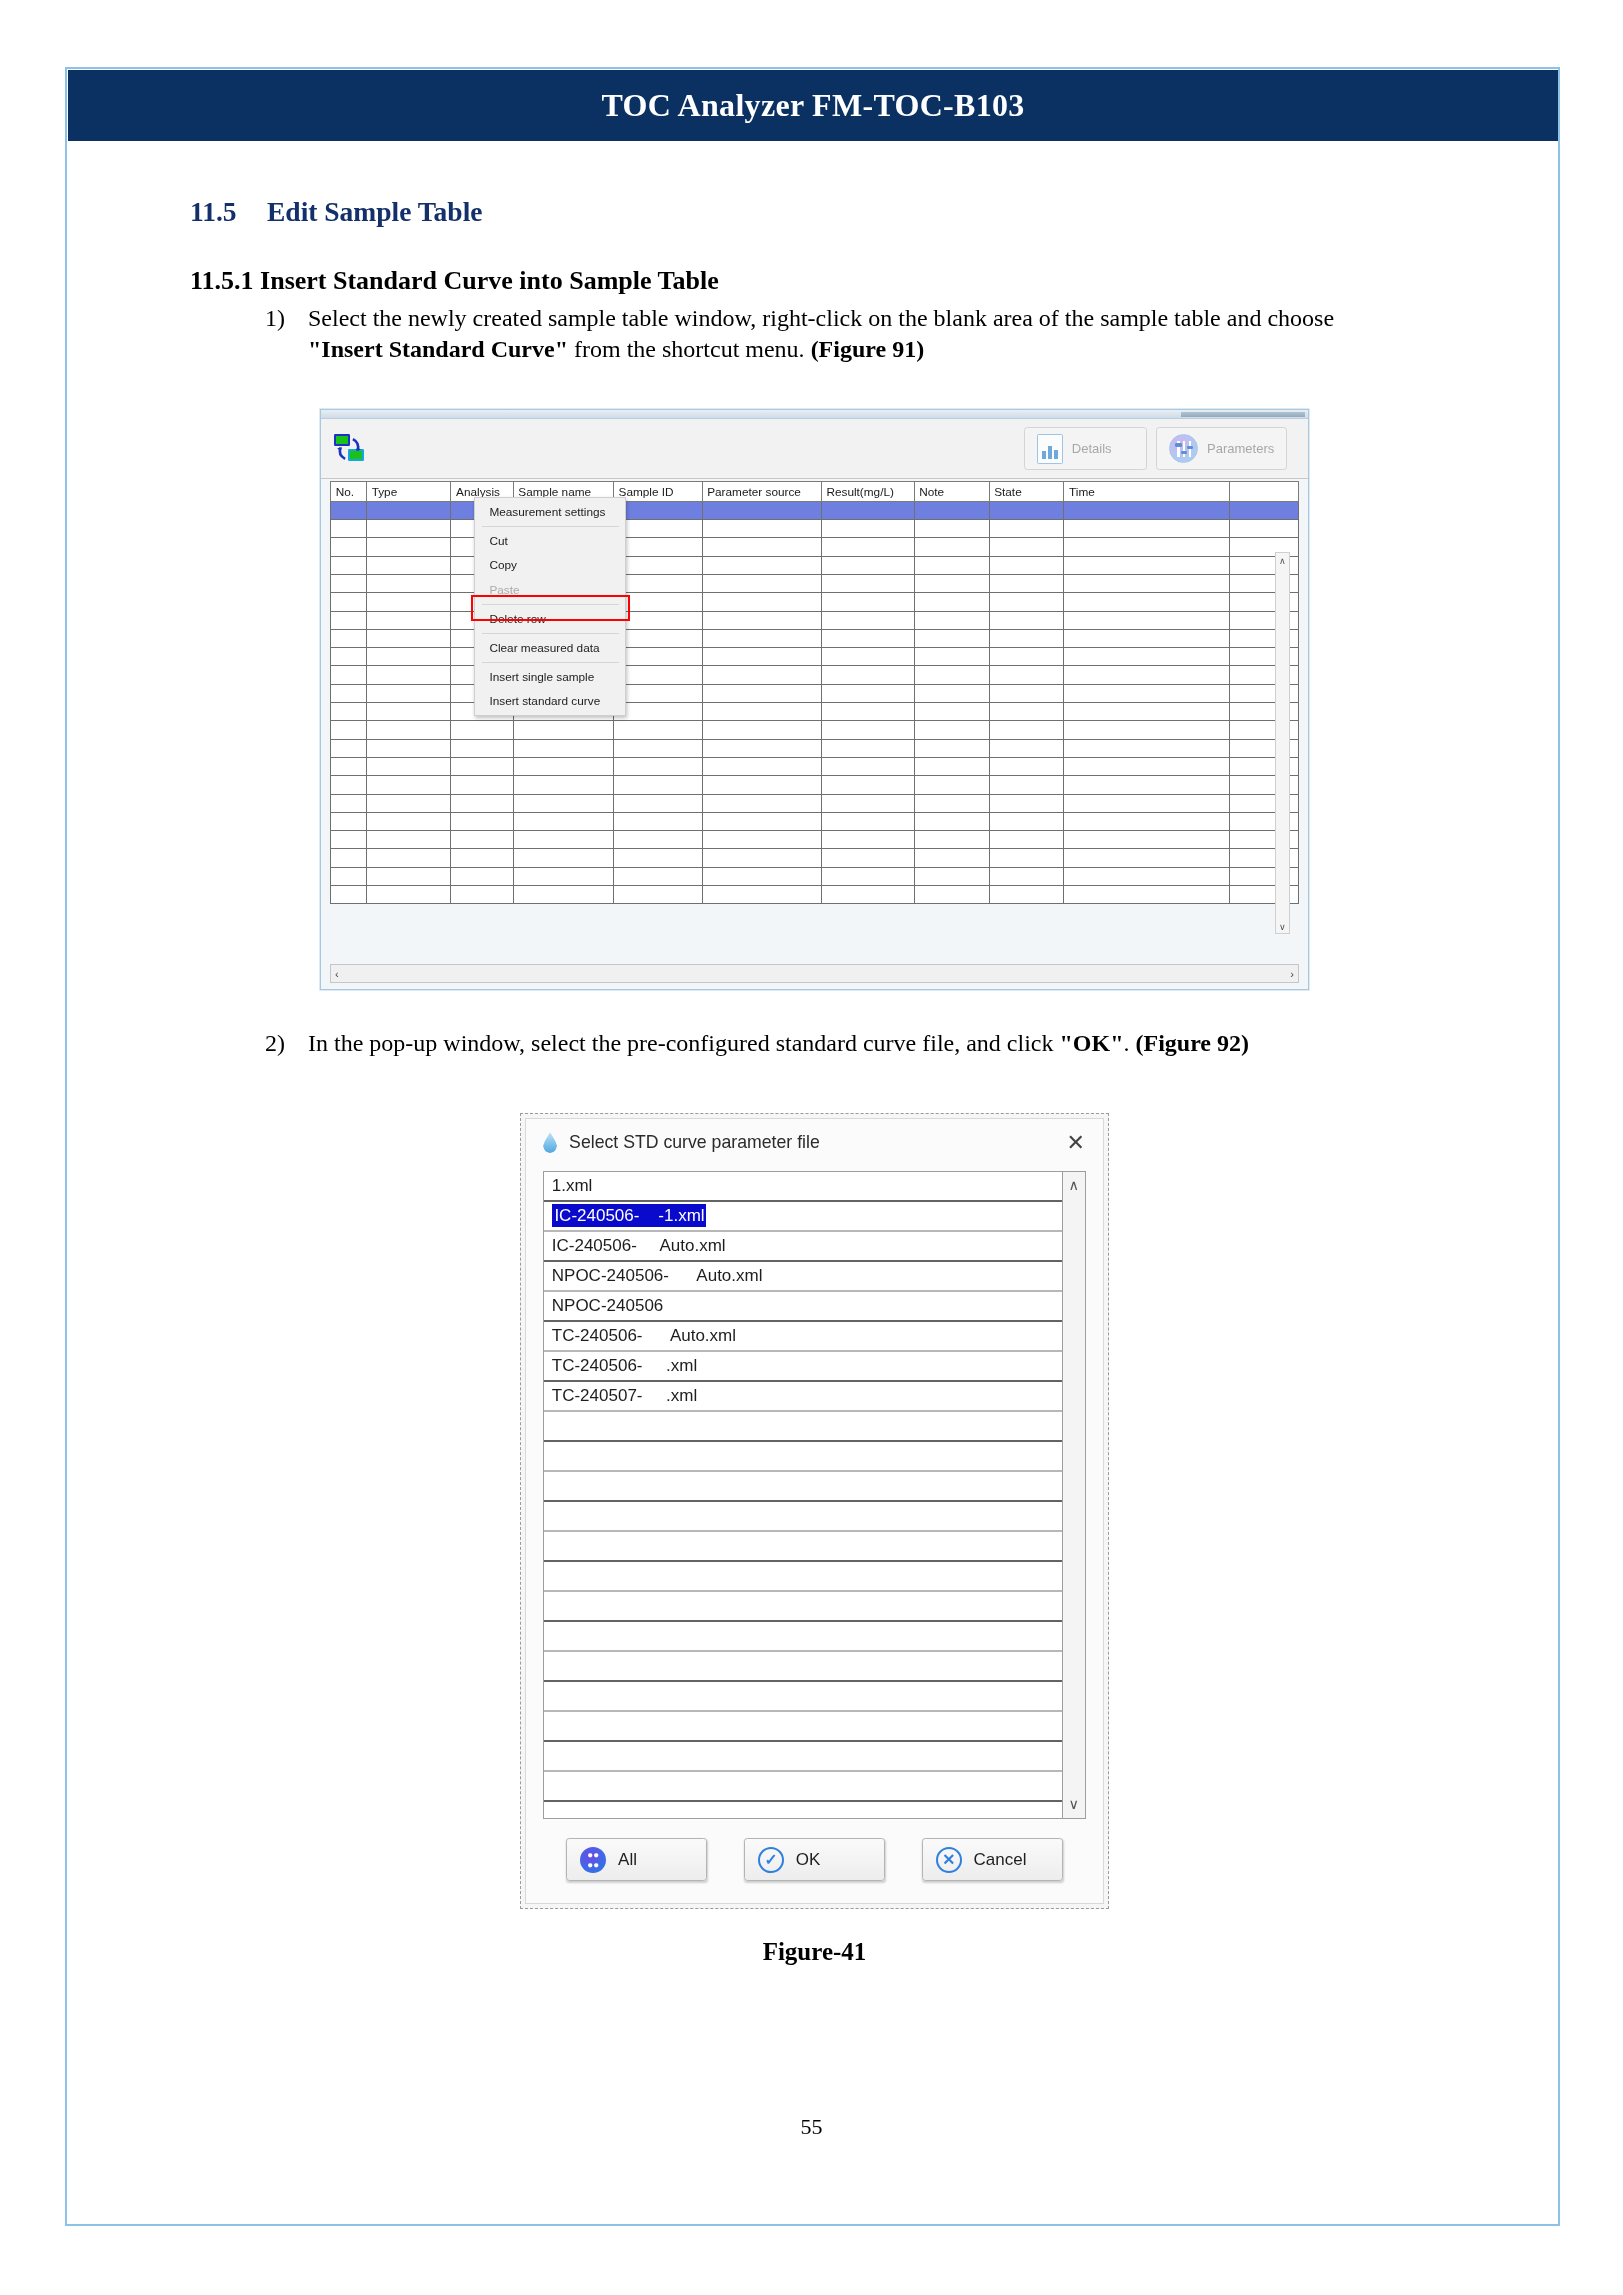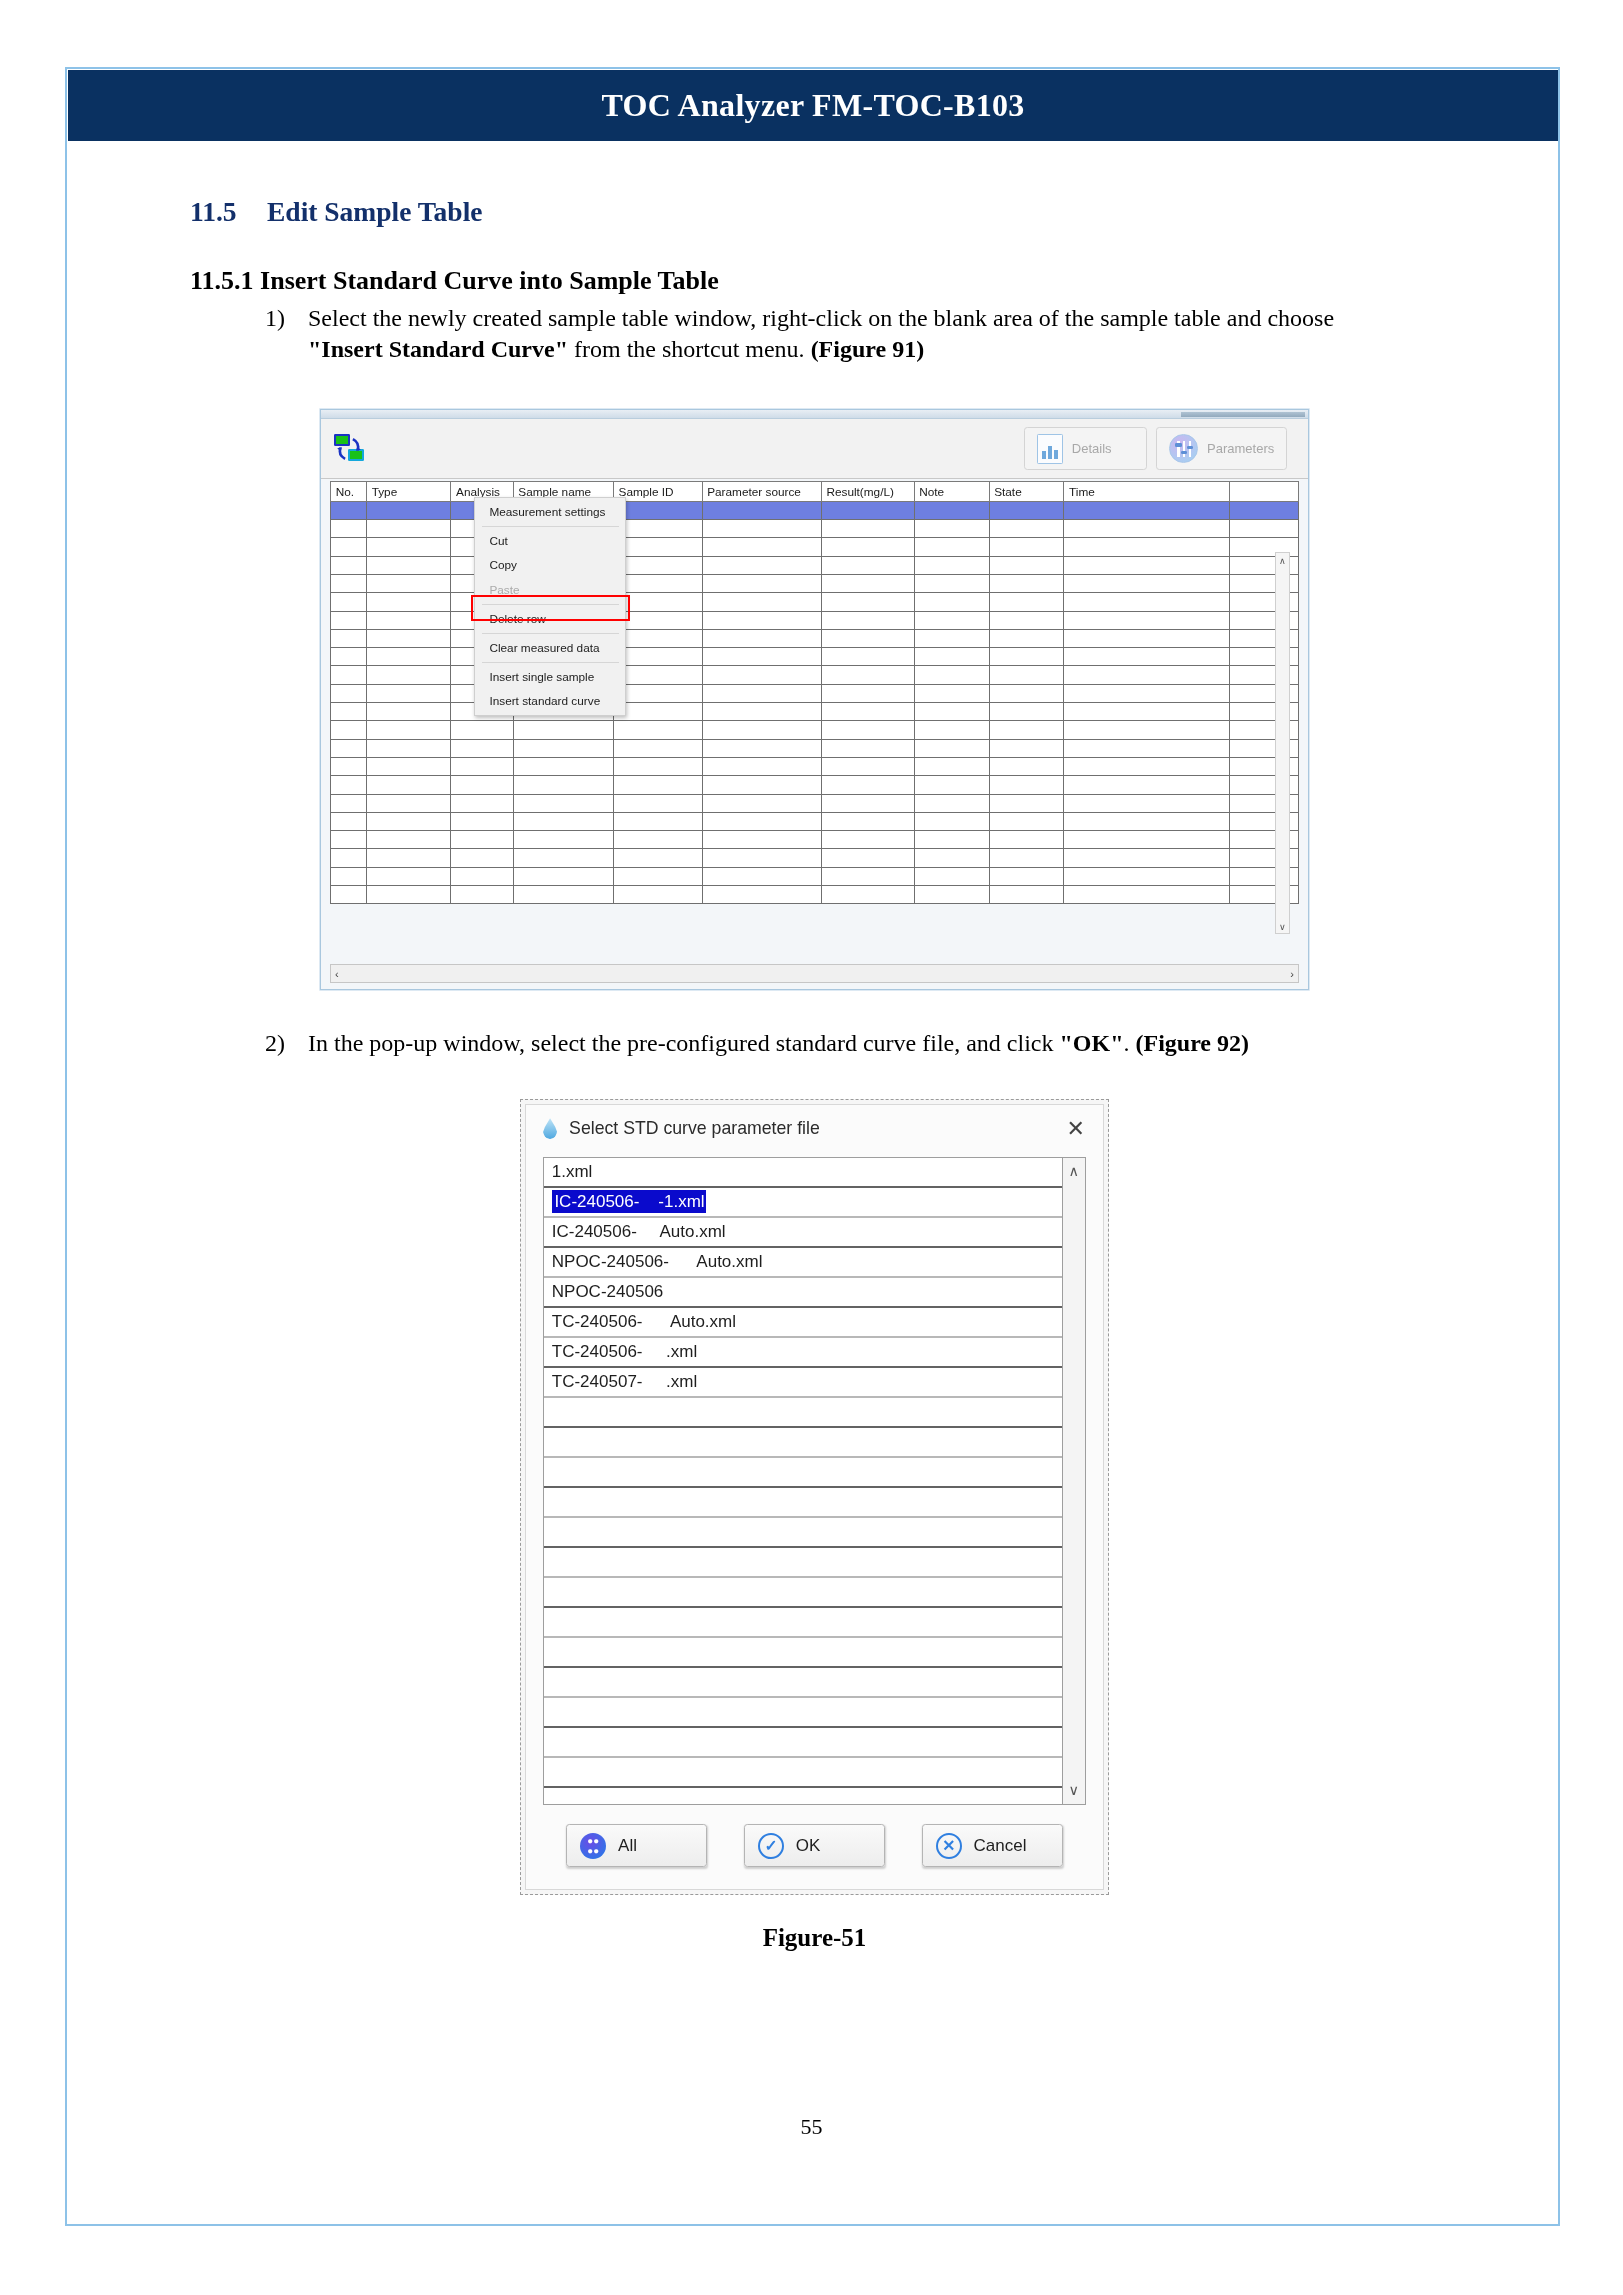--- a/index.html
+++ b/index.html
@@ -236,21 +236,21 @@
     width: 29px; height: 29px; border-radius: 50%;
     background: radial-gradient(circle at 35% 30%, #CBB7F0, #9FD4F2);
     border: 1.3px solid #A9C6EA; position: relative;
   }
   .icn-params .sl { position: absolute; width: 2.6px; background: #ffffff; top: 5.2px; bottom: 5.2px; }
   .icn-params .kn { position: absolute; width: 6.5px; height: 3.3px; background: #5E8FD6; border-radius: 1.3px; }
 
   
   #fig92 {
     width: 589px;
-    margin-top: 36px;
+    margin-top: 50px;
     background: #F6F6F6;
     border: 1.3px dashed #9a9a9a;
     padding: 3.9px;
     font-family: "Liberation Sans", sans-serif;
     position: relative;
   }
   #fig92 .inner { background: #FBFBFB; border: 0.7px solid #D8D8D8; }
   #fig92 .dlg-title {
     height: 48px; display: flex; align-items: center; gap: 11.8px;
     padding: 0 14.4px 0 17px;
@@ -808,20 +808,20 @@
             </div>
             <div class="dbtn">
               <span class="icn-circle icn-cancel">✕</span>
               <span>Cancel</span>
             </div>
           </div>
 
         </div>
       </div>
     </div>
-    <div class="fig-caption">Figure-51</div>
+    <div class="fig-caption">Figure-41</div>
 
   </div>
 
   <div id="pagenum">55</div>
 
 </div>
 
 
 </body></html>

